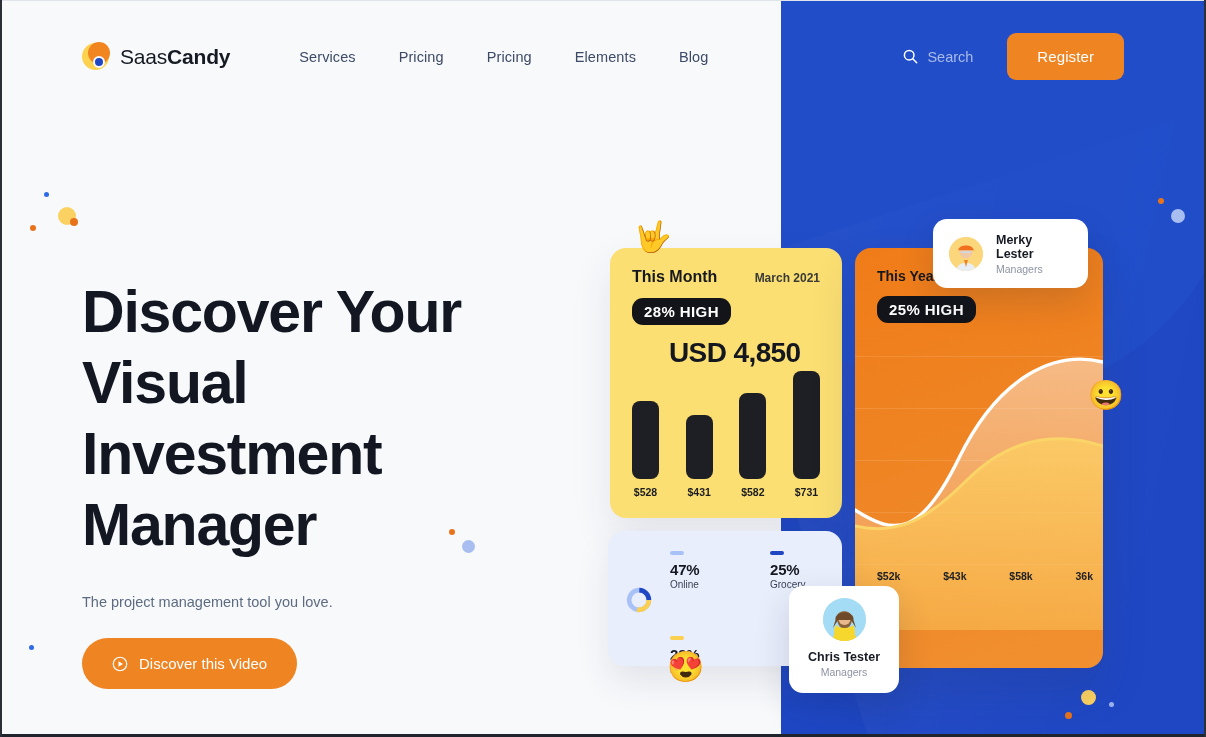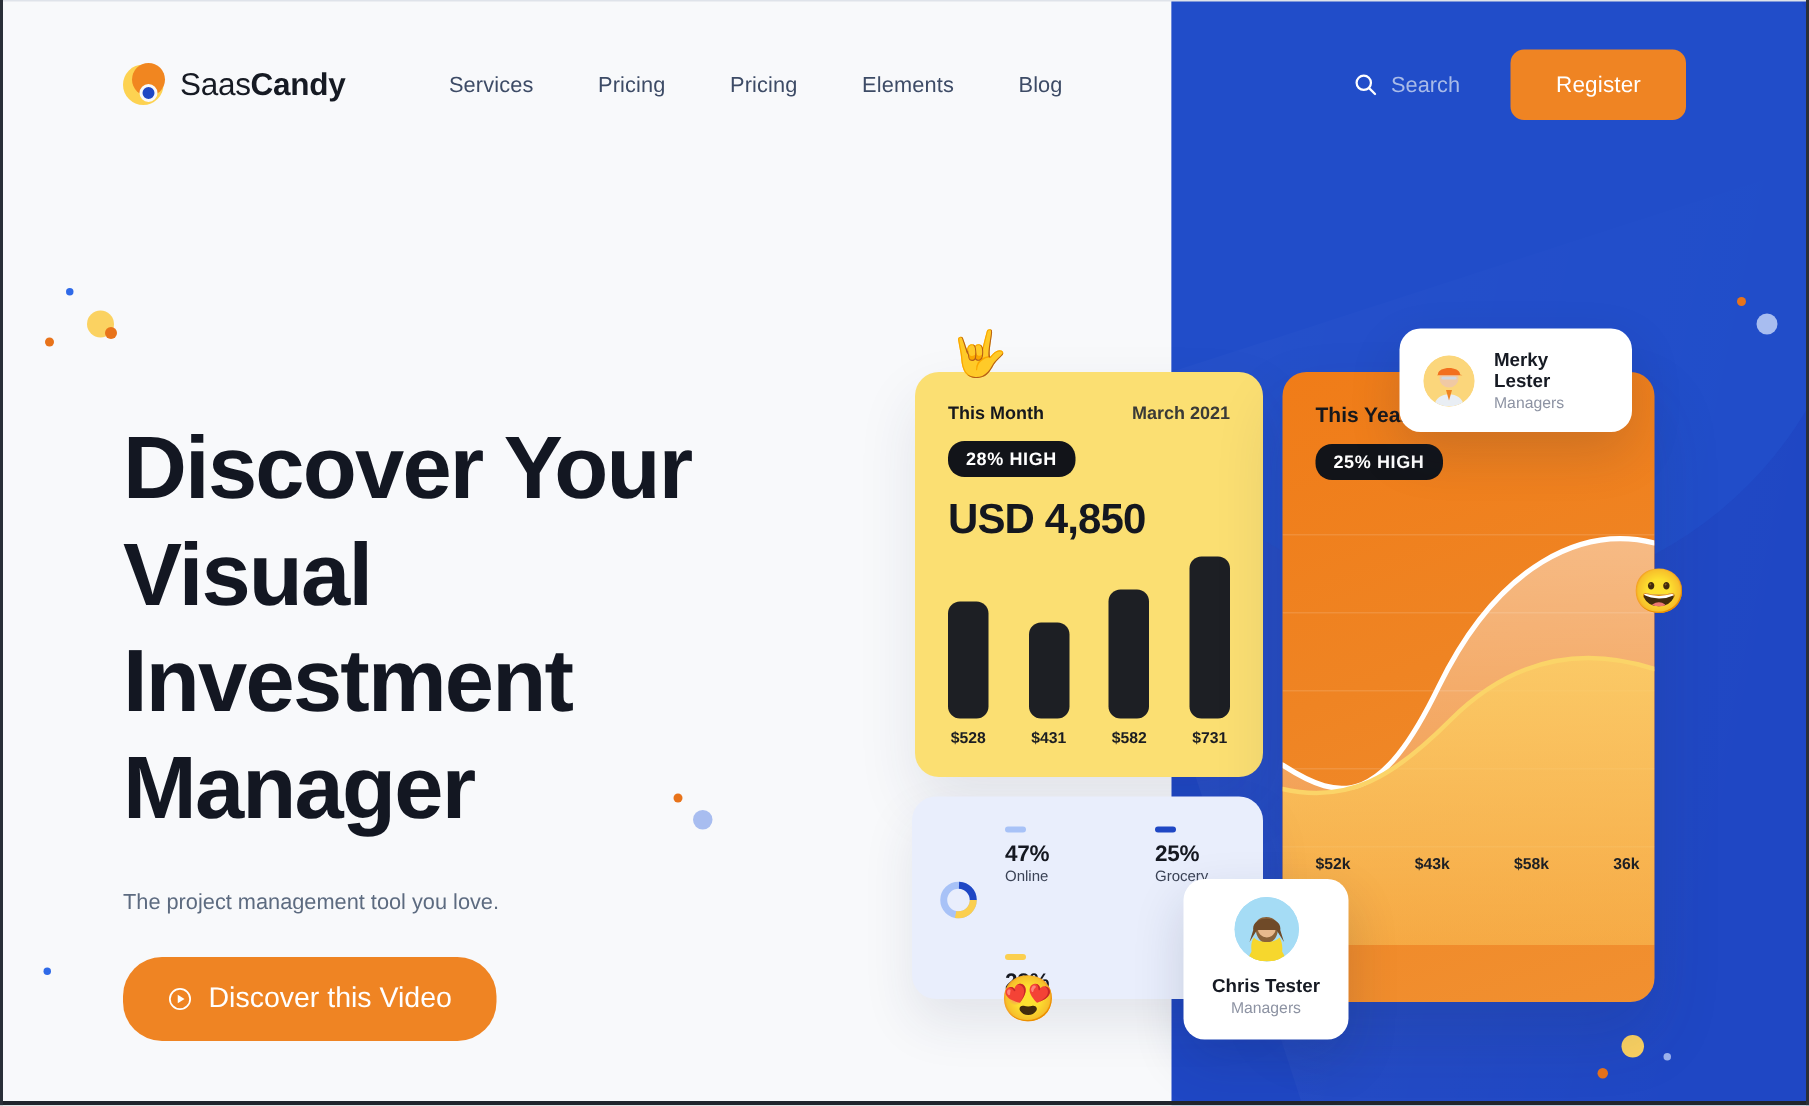--- a/index.html
+++ b/index.html
@@ -143,21 +143,21 @@
     color: #5d6b80;
   }
   .cta {
     margin-top: 28px;
     display: inline-flex; align-items: center; gap: 11px;
     background: #ef8423;
     color: #fff;
     border: none;
     border-radius: 26px;
     padding: 17px 30px;
-    font-size: 19px;
+    font-size: 15px;
     cursor: pointer;
   }
 
   
   .dot-deco { position: absolute; border-radius: 50%; z-index: 5; }
 
   
   .cluster { position: absolute; left: 0; top: 0; width: 1206px; height: 737px; z-index: 15; }
 
   
@@ -165,37 +165,38 @@
     position: absolute; left: 610px; top: 248px;
     width: 232px; height: 270px;
     background: #fbdf72;
     border-radius: 16px;
     box-shadow: 0 18px 40px rgba(40,52,90,.10);
     padding: 20px 22px;
   }
   .card-month .row {
     display: flex; align-items: baseline; justify-content: space-between;
   }
-  .card-month .ttl { font-size: 12px; font-weight: 600; color: #16181d; }
+  .card-month .ttl { font-size: 16px; font-weight: 600; color: #16181d; }
   .card-month .date { font-size: 12px; font-weight: 600; color: #3a3a37; }
   .pill {
     display: inline-block;
     margin-top: 12px;
     background: #121419;
     color: #ffffff;
-    font-size: 12px; font-weight: 700;
+    font-size: 15px; font-weight: 700;
     letter-spacing: .4px;
     padding: 5px 12px;
     border-radius: 11px;
   }
   .big-amount {
     margin-top: 12px;
     font-size: 28px; font-weight: 600;
     color: #14171f;
     letter-spacing: -.6px;
+    margin-left: 37px;
   }
   .bars {
     position: absolute; left: 22px; bottom: 20px;
     width: 188px; height: 125px;
     display: flex; align-items: flex-end; justify-content: space-between;
   }
   .bar-col { width: 27px; display: flex; flex-direction: column; align-items: center; }
   .bar {
     width: 27px;
     background: #1d1f24;

